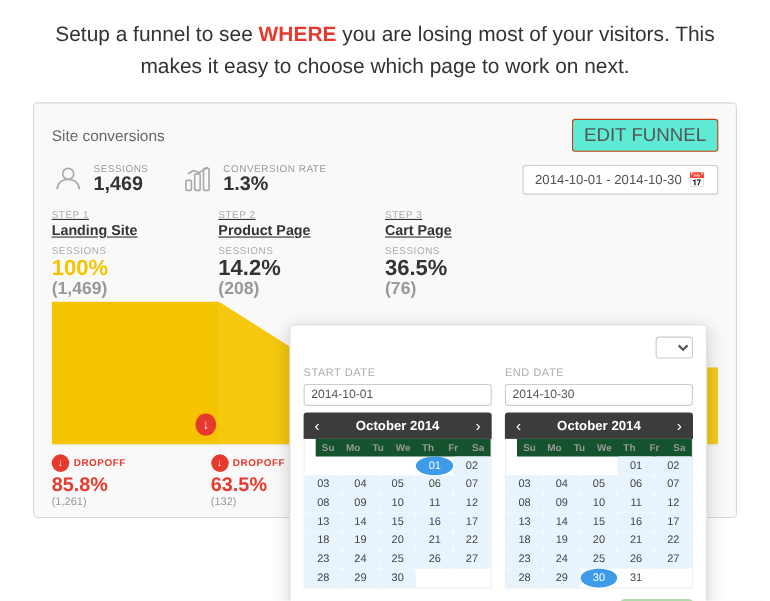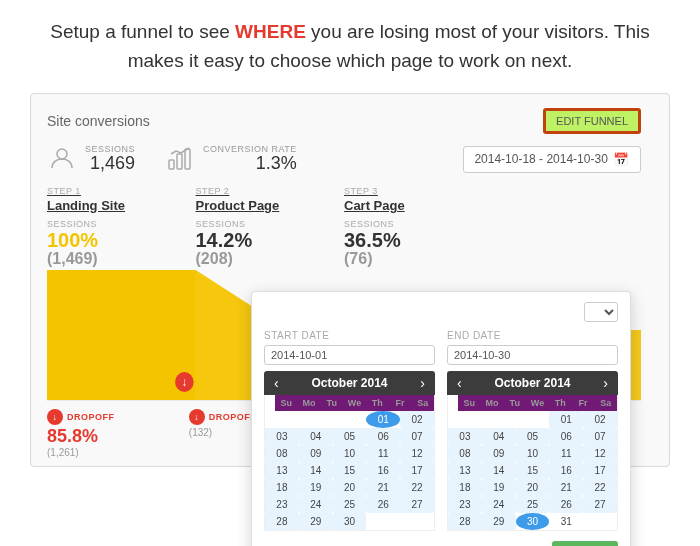--- a/index.html
+++ b/index.html
@@ -22,40 +22,40 @@
     }
     .headline .where {
       color: #e63a2e;
       font-weight: bold;
     }
 
     .card {
       border: 1px solid #d8d8d8;
       border-radius: 4px;
       background: #f9f9f9;
-      padding: 14px 28px 0 16px;
+      padding: 14px 16px 0 16px;
       position: relative;
     }
 
     .card-header {
       display: flex;
       justify-content: space-between;
       align-items: center;
       margin-bottom: 10px;
     }
     .card-title {
       font-size: 14px;
       color: #666;
       font-weight: normal;
     }
     .edit-funnel-btn {
-      border: 3px solid #c2410c;
-      background: #bef264;
+      border: 1px solid #c2410c;
+      background: #5eead4;
       padding: 4px 10px;
-      font-size: 11px;
+      font-size: 17px;
       color: #555;
       border-radius: 3px;
       cursor: pointer;
     }
 
     .metrics-row {
       display: flex;
       gap: 30px;
       margin-bottom: 12px;
       align-items: center;
@@ -74,24 +74,23 @@
     }
     .metric-icon svg { width: 26px; height: 26px; }
     .metric-label {
       font-size: 9px;
       color: #999;
       text-transform: uppercase;
       letter-spacing: 0.5px;
     }
     .metric-value {
       font-size: 18px;
-      font-weight: normal;
+      font-weight: bold;
       color: #333;
       line-height: 1.1;
-      text-align: right;
     }
 
     .date-range-display {
       margin-left: auto;
       display: flex;
       align-items: center;
       gap: 6px;
       border: 1px solid #ccc;
       background: #fff;
       padding: 5px 10px;
@@ -293,21 +292,21 @@
       padding: 0 2px;
     }
     .dp-cal-grid {
       background: #fff;
       border: 1px solid #eee;
       border-top: none;
     }
     .dp-cal-weekdays {
       display: grid;
       grid-template-columns: repeat(7, 1fr);
-      background: #701a75;
+      background: #14532d;
       margin-left: 10px;
     }
     .dp-cal-weekday {
       text-align: center;
       font-size: 9px;
       color: #999;
       padding: 3px 0;
       font-weight: bold;
     }
     .dp-cal-days {
@@ -401,21 +400,21 @@
           <rect x="18" y="3" width="5" height="20" rx="1" stroke="#aaa" stroke-width="1.5" fill="none"></rect>
           <path d="M4 8 L9 5 L14 7 L22 2" stroke="#aaa" stroke-width="1.5" fill="none"></path>
         </svg>
       </div>
       <div>
         <div class="metric-label">CONVERSION RATE</div>
         <div class="metric-value">1.3%</div>
       </div>
     </div>
     <div class="date-range-display">
-      <span>2014-10-18 - 2014-10-30</span>
+      <span>2014-10-01 - 2014-10-30</span>
       <span style="color:#aaa; font-size:13px;">📅</span>
     </div>
   </div>
 
   <div class="funnel-wrapper">
 
     <div class="funnel-steps">
       <div class="step-col">
         <div class="step-label">STEP 1</div>
         <div class="step-name">Landing Site</div>
@@ -481,20 +480,21 @@
           <span>DROPOFF</span>
         </div>
         <div class="dropoff-pct">85.8%</div>
         <div class="dropoff-count">(1,261)</div>
       </div>
       <div class="dropoff-col">
         <div class="dropoff-label">
           <span class="dropoff-icon">↓</span>
           <span>DROPOFF</span>
         </div>
+        <div class="dropoff-pct">63.5%</div>
         <div class="dropoff-count">(132)</div>
       </div>
       <div class="dropoff-col">
         <div class="dropoff-label">
           <span class="dropoff-icon">↓</span>
           <span>DROPOFF</span>
         </div>
         <div class="dropoff-pct">56.6%</div>
         <div class="dropoff-count">(43)</div>
       </div>

